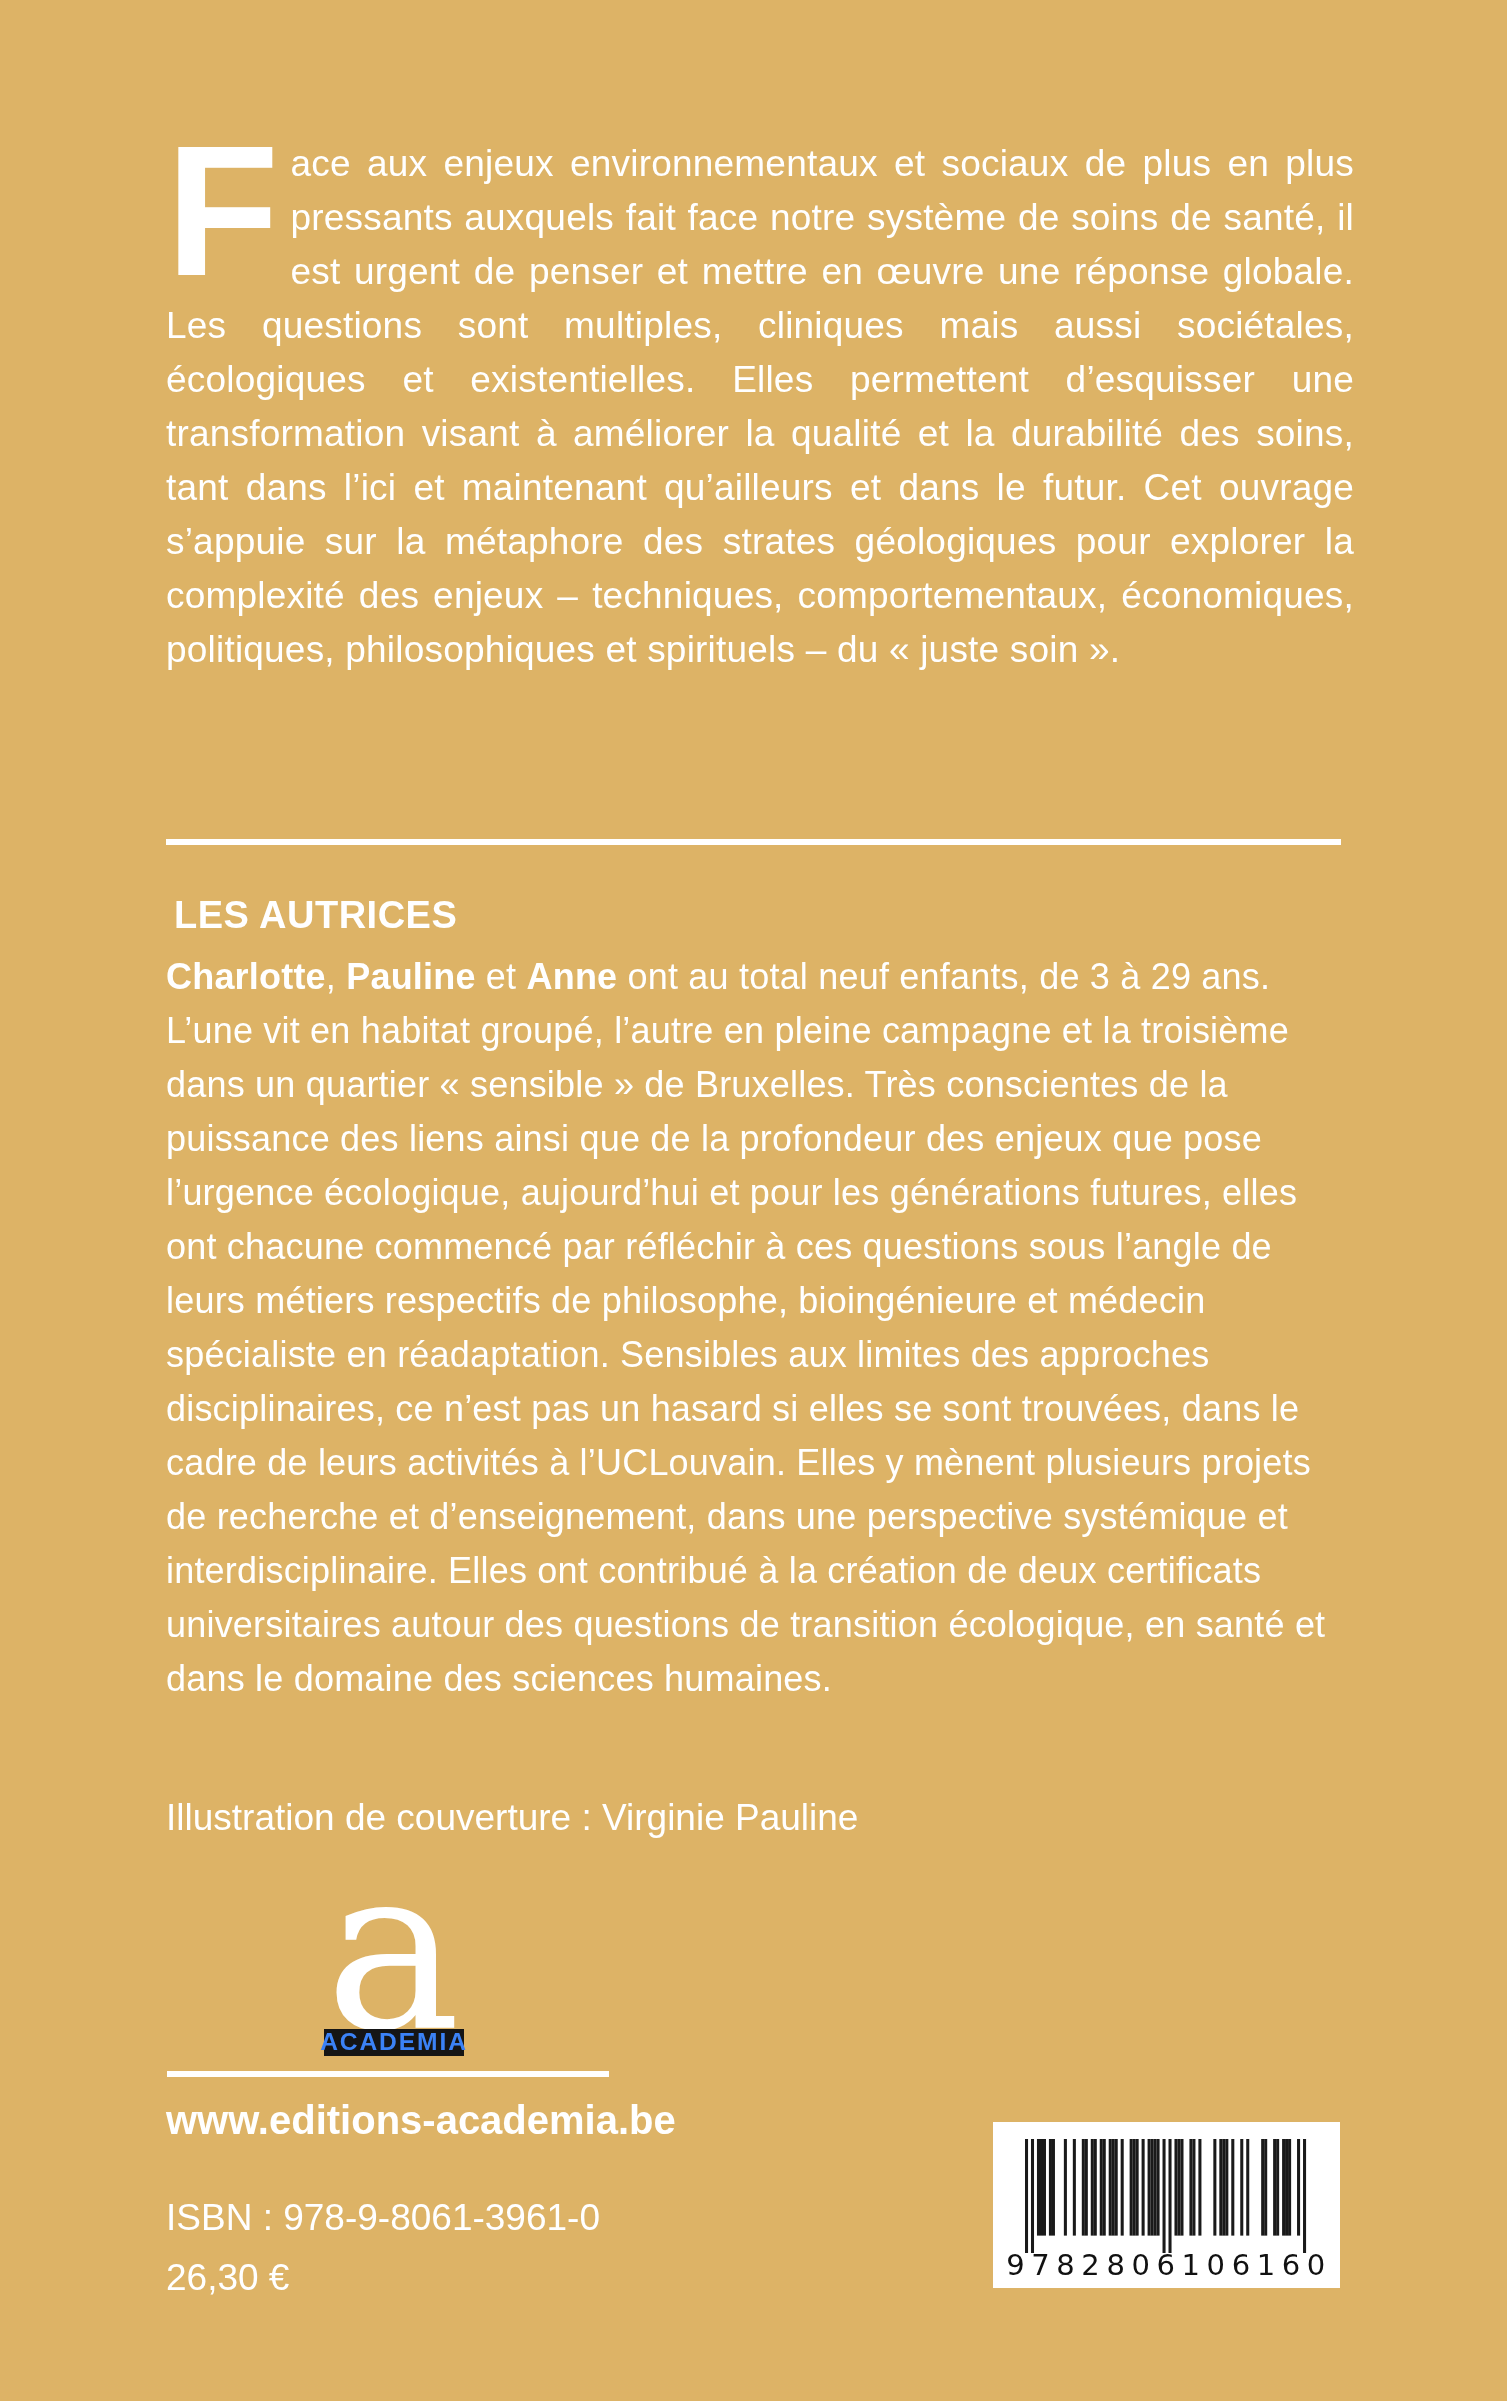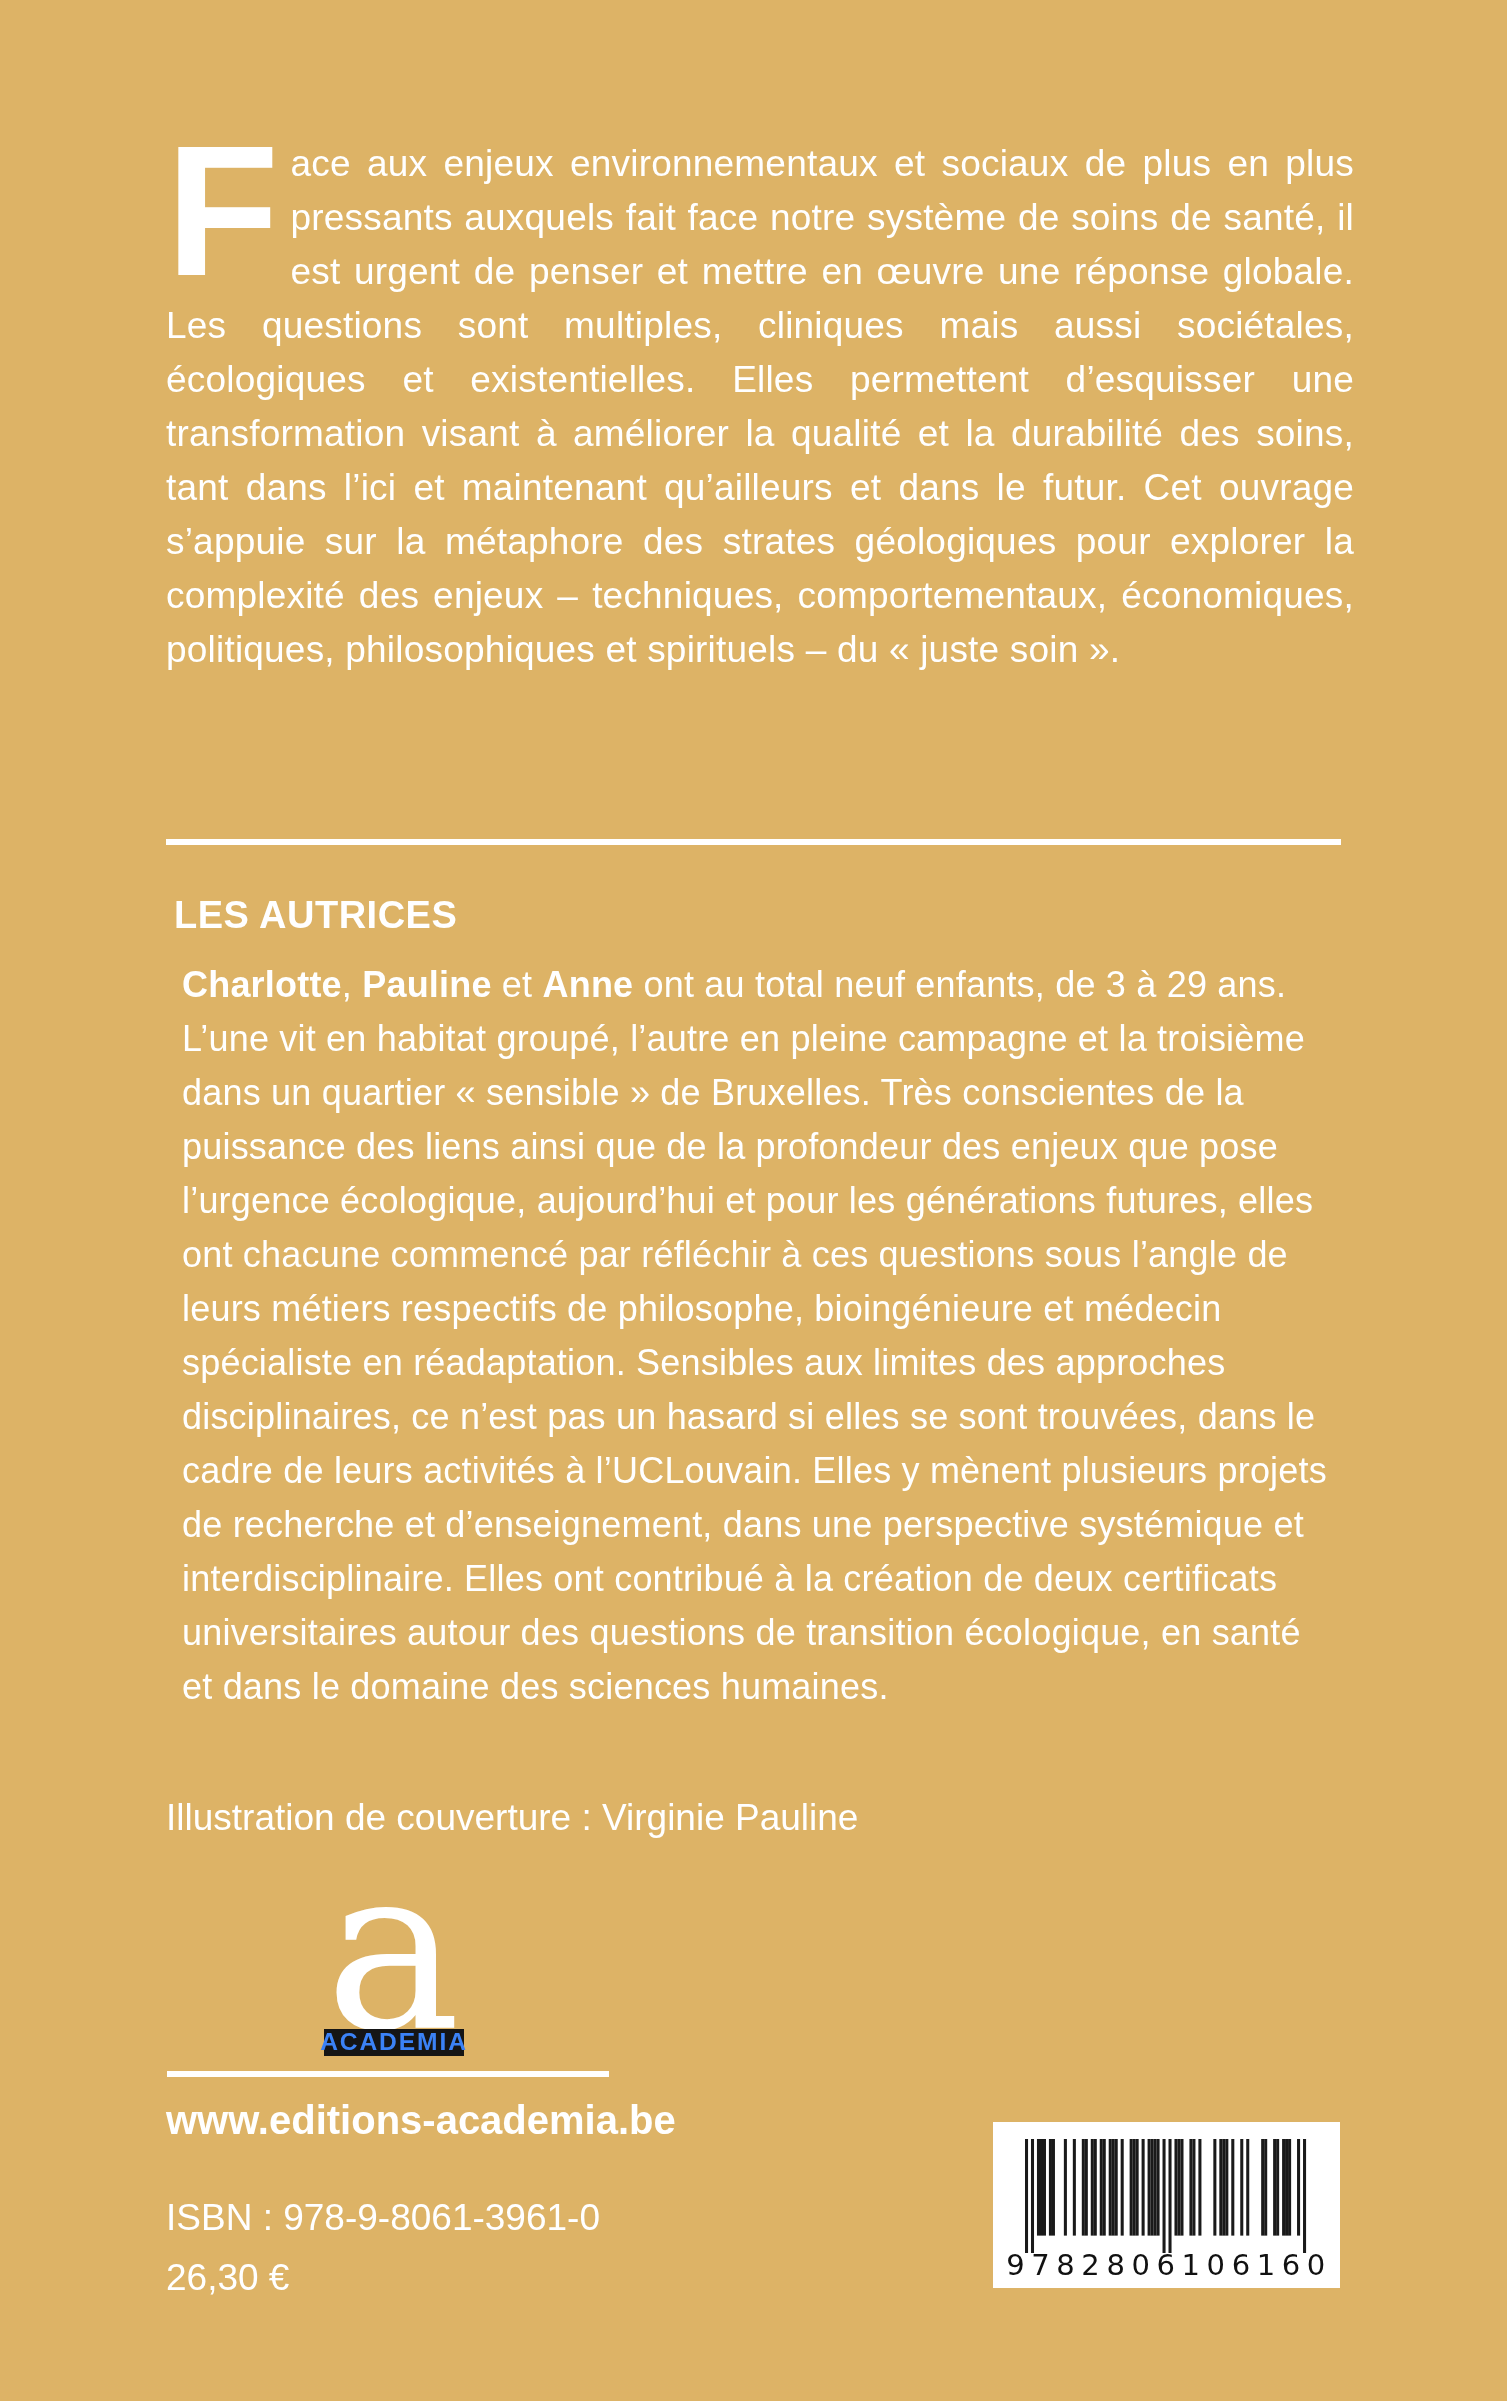--- a/index.html
+++ b/index.html
@@ -13,21 +13,21 @@
            margin:5.7px 11.4px 0 0;letter-spacing:0;}
 
   
   .divider{position:absolute;background:#FFFFFF;height:5.7px;}
   .divider-authors{left:166px;top:839px;width:1175px;}
   .divider-website{left:167px;top:2071px;width:442px;}
 
   
   .authors{position:absolute;left:166px;top:880px;width:1185px;}
   .authors h2{margin:8px;font-size:38px;line-height:54px;font-weight:bold;letter-spacing:0.5px;}
-  .authors p{margin:16px;font-size:36px;line-height:54px;text-align:left;letter-spacing:0.2px;}
+  .authors p{margin:0;font-size:36px;line-height:54px;text-align:left;letter-spacing:0.2px;}
   .authors p b{font-weight:bold;}
 
   
   .credit{position:absolute;left:166px;top:1791px;font-size:37px;line-height:54px;}
 
   
   .logo-a-wrap{position:absolute;left:322px;top:1879px;width:142px;height:150px;
                text-align:center;overflow:visible;}
   .logo-a{font-family:"DejaVu Serif",serif;font-size:227px;line-height:142px;color:#FFFFFF;}
   .logo-bar{position:absolute;left:324px;top:2029px;width:140px;height:26.5px;background:#151515;

